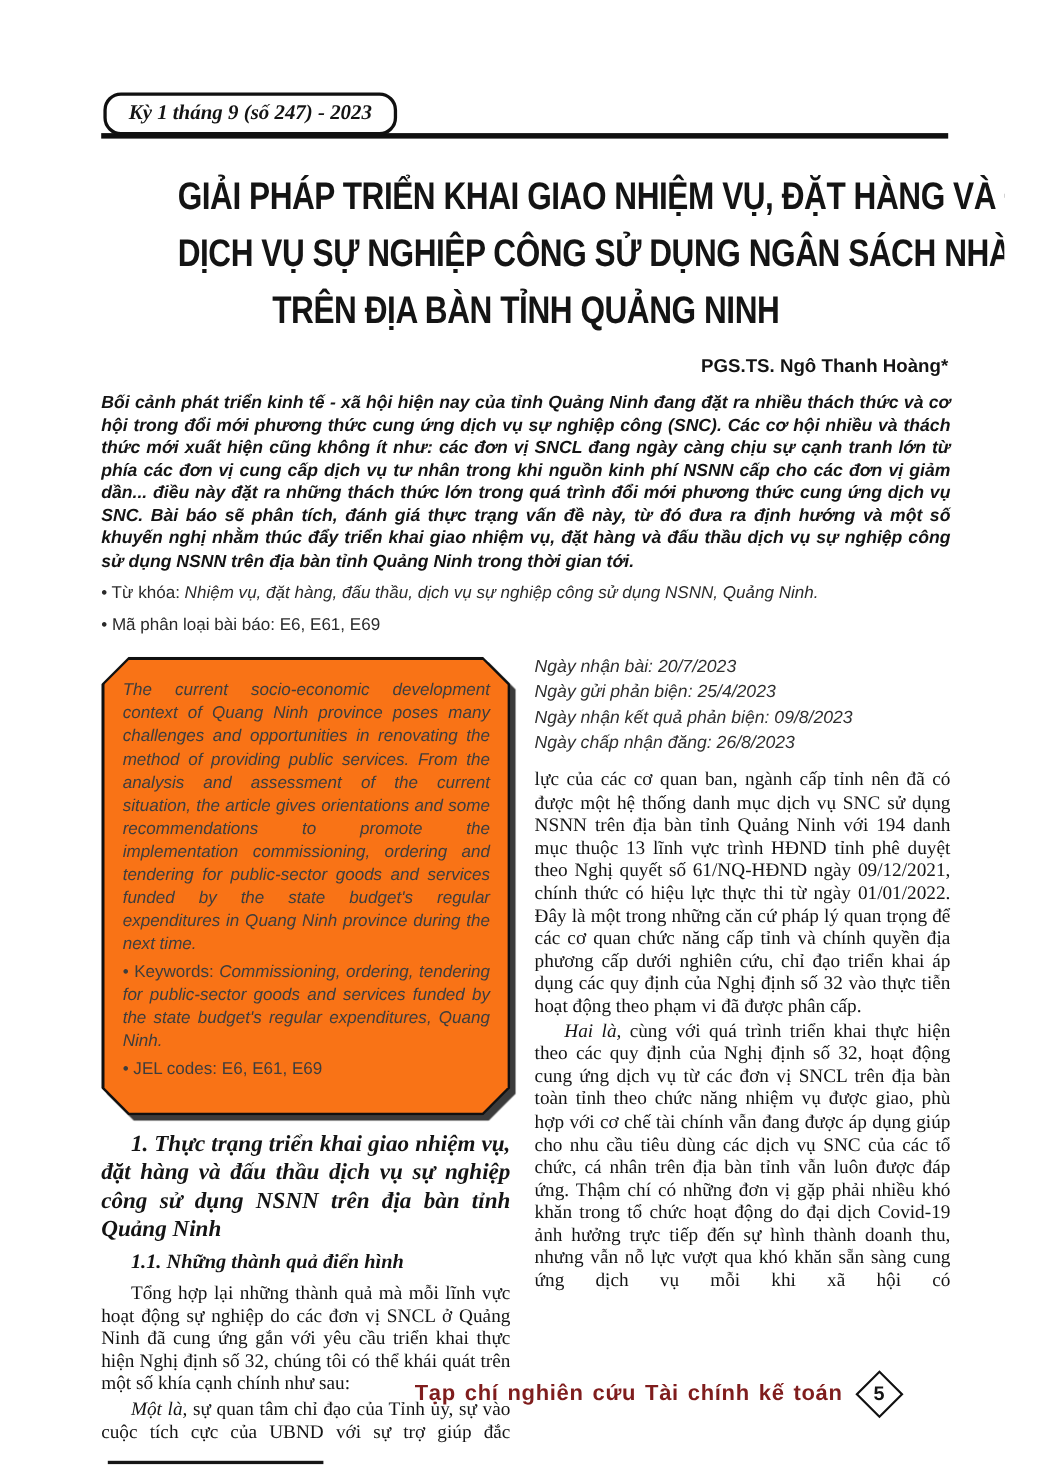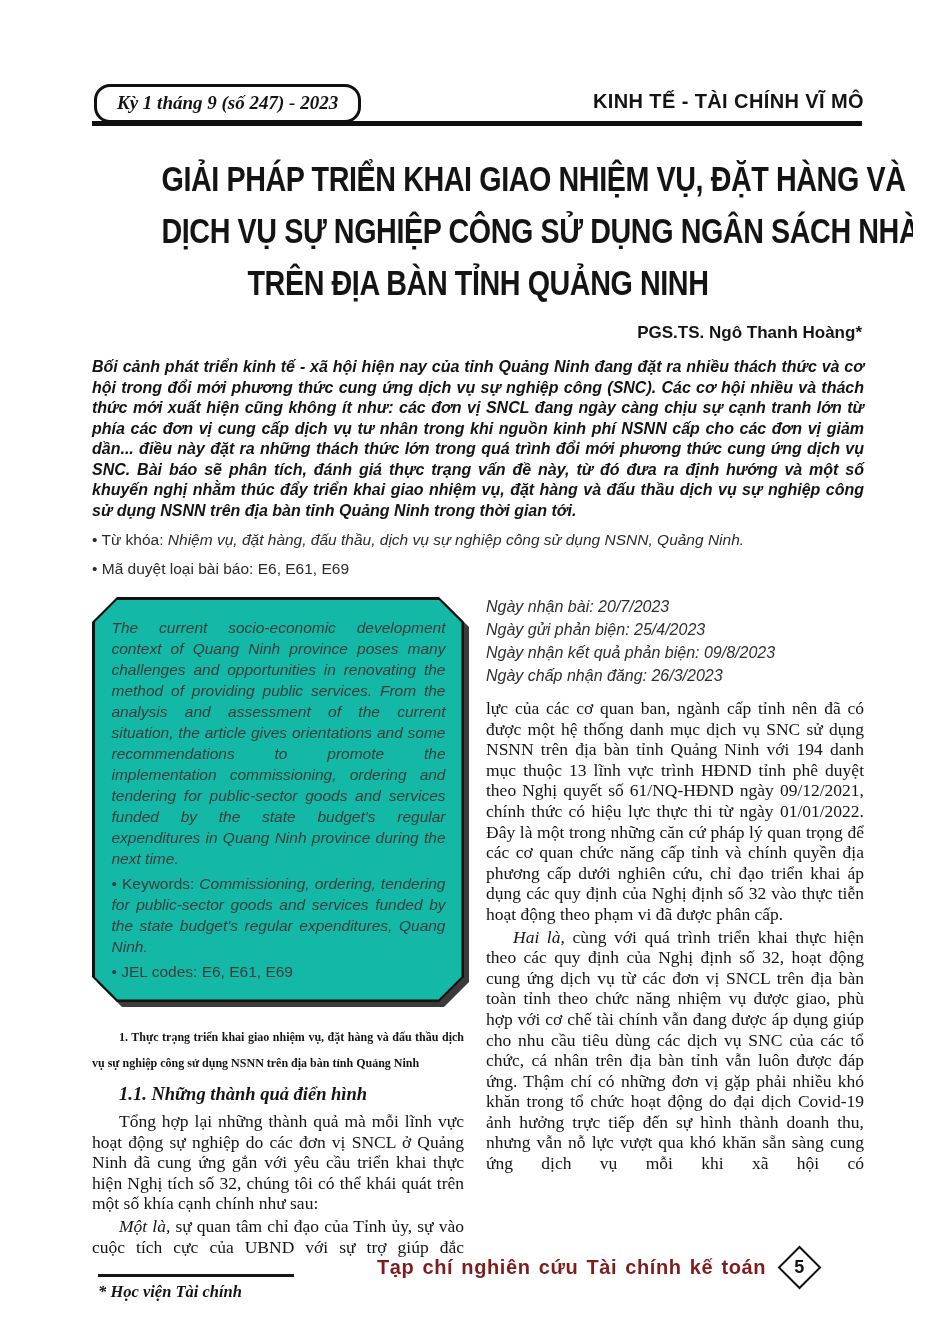--- a/index.html
+++ b/index.html
@@ -82,25 +82,25 @@
   
   .box-shadow-wrap { filter: drop-shadow(5px 5px 0 #3b3b3b); margin-top: 2px; }
   .oct-outer {
     background: #101010;
     clip-path: polygon(25px 0, calc(100% - 25px) 0, 100% 25px,
                        100% calc(100% - 25px), calc(100% - 25px) 100%,
                        25px 100%, 0 calc(100% - 25px), 0 25px);
     padding: 2.5px;
   }
   .oct-inner {
-    background: #14b8a6;
+    background: #f97316;
     clip-path: polygon(23px 0, calc(100% - 23px) 0, 100% 23px,
                        100% calc(100% - 23px), calc(100% - 23px) 100%,
                        23px 100%, 0 calc(100% - 23px), 0 23px);
-    padding: 17px 16px 18px 17px;
+    padding: 17px 16px 30px 17px;
   }
   .box-text {
     font-family: "Liberation Sans", sans-serif;
     font-style: italic; font-size: 15.5px; line-height: 21px;
     color: #3d3d3d; text-align: justify;
   }
   .box-bullet { margin-top: 4px; }
   .box-bullet .upright { font-style: normal; }
 
   
@@ -114,24 +114,24 @@
   .body-para {
     font-family: "Liberation Serif", serif;
     font-size: 17.5px; line-height: 20.6px;
     text-align: justify;
   }
   .indent { text-indent: 27px; }
   .fill-last { text-align-last: justify; }
   .lead-italic { font-style: italic; }
 
   .heading-1 {
-    margin-top: 22px;
-    font-family: "Liberation Serif", serif;
-    font-weight: bold; font-size: 12px; line-height: 26px;
-    text-align: justify; text-indent: 27px;
+    margin-top: 12px;
+    font-family: "Liberation Serif", serif;
+    font-weight: bold; font-size: 21px; line-height: 26px;
+    text-align: justify; text-indent: 27px; font-style: italic;
   }
   .heading-11 {
     margin-top: 5px;
     font-family: "Liberation Serif", serif;
     font-weight: bold; font-style: italic;
     font-size: 18.5px; line-height: 26px;
     text-indent: 27px;
   }
   .after-heading { margin-top: 4px; }
   .para-gap { margin-top: 2px; }
@@ -173,66 +173,65 @@
 <body>
 
 <div class="page">
   <div class="content">
 
     <div class="header">
       <div class="header-rule"></div>
       <div class="issue-pill">
         <span>Kỳ 1 tháng 9 (số 247) - 2023</span>
       </div>
-      <div class="section-label">KINH TẾ - TÀI CHÍNH VĨ MÔ</div>
     </div>
 
     <div class="title-block">
       <div class="title-line">GIẢI PHÁP TRIỂN KHAI GIAO NHIỆM VỤ, ĐẶT HÀNG VÀ ĐẤU THẦU</div>
       <div class="title-line">DỊCH VỤ SỰ NGHIỆP CÔNG SỬ DỤNG NGÂN SÁCH NHÀ NƯỚC</div>
       <div class="title-line">TRÊN ĐỊA BÀN TỈNH QUẢNG NINH</div>
     </div>
 
     <div class="author-line">PGS.TS. Ngô Thanh Hoàng*</div>
 
     <div class="abstract-vi">Bối cảnh phát triển kinh tế - xã hội hiện nay của tỉnh Quảng Ninh đang đặt ra nhiều thách thức và cơ hội trong đổi mới phương thức cung ứng dịch vụ sự nghiệp công (SNC). Các cơ hội nhiều và thách thức mới xuất hiện cũng không ít như: các đơn vị SNCL đang ngày càng chịu sự cạnh tranh lớn từ phía các đơn vị cung cấp dịch vụ tư nhân trong khi nguồn kinh phí NSNN cấp cho các đơn vị giảm dần... điều này đặt ra những thách thức lớn trong quá trình đổi mới phương thức cung ứng dịch vụ SNC. Bài báo sẽ phân tích, đánh giá thực trạng vấn đề này, từ đó đưa ra định hướng và một số khuyến nghị nhằm thúc đẩy triển khai giao nhiệm vụ, đặt hàng và đấu thầu dịch vụ sự nghiệp công sử dụng NSNN trên địa bàn tỉnh Quảng Ninh trong thời gian tới.</div>
 
     <div class="meta-line"><span>• Từ khóa: </span><span class="val-italic">Nhiệm vụ, đặt hàng, đấu thầu, dịch vụ sự nghiệp công sử dụng NSNN, Quảng Ninh.</span></div>
-    <div class="meta-line">• Mã duyệt loại bài báo: E6, E61, E69</div>
+    <div class="meta-line">• Mã phân loại bài báo: E6, E61, E69</div>
 
     <div class="columns">
 
       <div class="col-left">
 
         <div class="box-shadow-wrap">
           <div class="oct-outer">
             <div class="oct-inner">
               <div class="box-text">The current socio-economic development context of Quang Ninh province poses many challenges and opportunities in renovating the method of providing public services. From the analysis and assessment of the current situation, the article gives orientations and some recommendations to promote the implementation commissioning, ordering and tendering for public-sector goods and services funded by the state budget's regular expenditures in Quang Ninh province during the next time.</div>
               <div class="box-text box-bullet"><span class="upright">• Keywords: </span><span>Commissioning, ordering, tendering for public-sector goods and services funded by the state budget's regular expenditures, Quang Ninh.</span></div>
               <div class="box-text box-bullet upright" style="font-style:normal">• JEL codes: E6, E61, E69</div>
             </div>
           </div>
         </div>
 
         <div class="heading-1">1. Thực trạng triển khai giao nhiệm vụ, đặt hàng và đấu thầu dịch vụ sự nghiệp công sử dụng NSNN trên địa bàn tỉnh Quảng Ninh</div>
         <div class="heading-11">1.1. Những thành quả điển hình</div>
 
-        <div class="body-para indent after-heading">Tổng hợp lại những thành quả mà mỗi lĩnh vực hoạt động sự nghiệp do các đơn vị SNCL ở Quảng Ninh đã cung ứng gắn với yêu cầu triển khai thực hiện Nghị tích số 32, chúng tôi có thể khái quát trên một số khía cạnh chính như sau:</div>
+        <div class="body-para indent after-heading">Tổng hợp lại những thành quả mà mỗi lĩnh vực hoạt động sự nghiệp do các đơn vị SNCL ở Quảng Ninh đã cung ứng gắn với yêu cầu triển khai thực hiện Nghị định số 32, chúng tôi có thể khái quát trên một số khía cạnh chính như sau:</div>
         <div class="body-para indent para-gap fill-last"><span class="lead-italic">Một là,</span><span> sự quan tâm chỉ đạo của Tỉnh ủy, sự vào cuộc tích cực của UBND với sự trợ giúp đắc</span></div>
 
         <div class="footnote-rule"></div>
         <div class="footnote-text">* Học viện Tài chính</div>
       </div>
 
       <div class="col-right">
         <div class="dates">
           <div>Ngày nhận bài: 20/7/2023</div>
           <div>Ngày gửi phản biện: 25/4/2023</div>
           <div>Ngày nhận kết quả phản biện: 09/8/2023</div>
-          <div>Ngày chấp nhận đăng: 26/3/2023</div>
+          <div>Ngày chấp nhận đăng: 26/8/2023</div>
         </div>
         <div class="body-para">lực của các cơ quan ban, ngành cấp tỉnh nên đã có được một hệ thống danh mục dịch vụ SNC sử dụng NSNN trên địa bàn tỉnh Quảng Ninh với 194 danh mục thuộc 13 lĩnh vực trình HĐND tỉnh phê duyệt theo Nghị quyết số 61/NQ-HĐND ngày 09/12/2021, chính thức có hiệu lực thực thi từ ngày 01/01/2022. Đây là một trong những căn cứ pháp lý quan trọng để các cơ quan chức năng cấp tỉnh và chính quyền địa phương cấp dưới nghiên cứu, chỉ đạo triển khai áp dụng các quy định của Nghị định số 32 vào thực tiễn hoạt động theo phạm vi đã được phân cấp.</div>
         <div class="body-para indent para-gap fill-last"><span class="lead-italic">Hai là,</span><span> cùng với quá trình triển khai thực hiện theo các quy định của Nghị định số 32, hoạt động cung ứng dịch vụ từ các đơn vị SNCL trên địa bàn toàn tỉnh theo chức năng nhiệm vụ được giao, phù hợp với cơ chế tài chính vẫn đang được áp dụng giúp cho nhu cầu tiêu dùng các dịch vụ SNC của các tổ chức, cá nhân trên địa bàn tỉnh vẫn luôn được đáp ứng. Thậm chí có những đơn vị gặp phải nhiều khó khăn trong tổ chức hoạt động do đại dịch Covid-19 ảnh hưởng trực tiếp đến sự hình thành doanh thu, nhưng vẫn nỗ lực vượt qua khó khăn sẵn sàng cung ứng dịch vụ mỗi khi xã hội có</span></div>
       </div>
     </div>
   </div>
 
   <div class="footer">
     <div class="footer-journal">Tạp chí nghiên cứu Tài chính kế toán</div>
     <div class="page-diamond">

